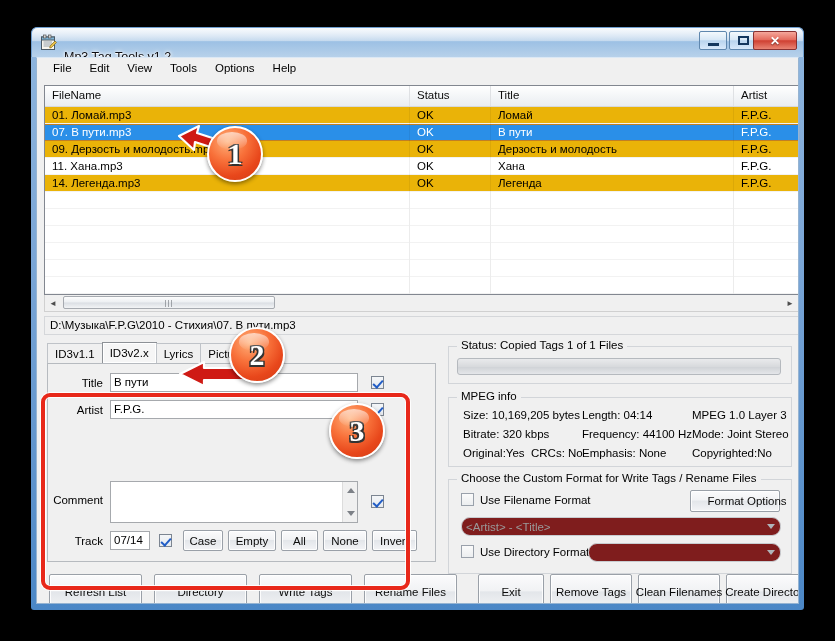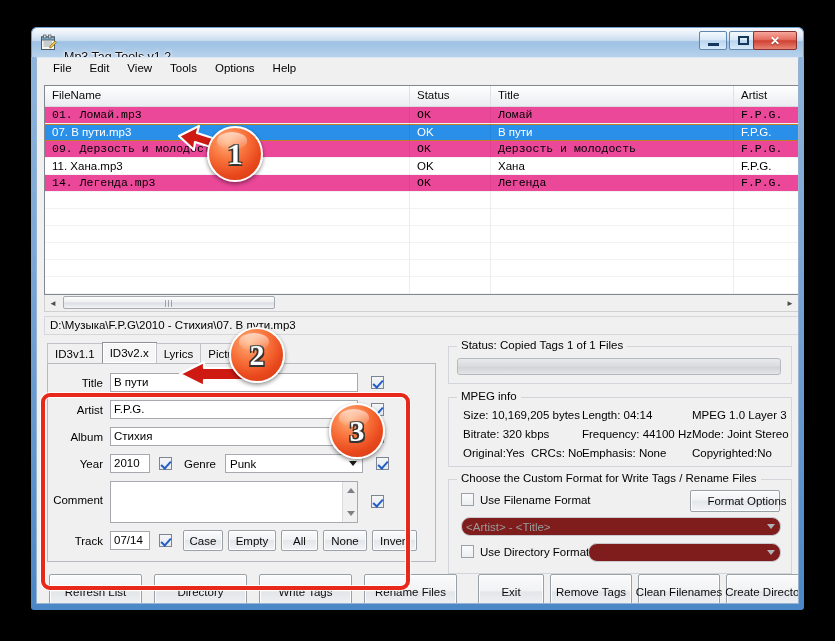--- a/index.html
+++ b/index.html
@@ -119,21 +119,21 @@
 
   #list-body { position: relative; height: 187px; overflow: hidden; }
   .row { display: flex; height: 17px; align-items: center;
          border-bottom: 1px solid #f2f2f2; }
   .row .cell {
     font-size: 11.5px; color: #000;
     padding-left: 7px; white-space: nowrap; overflow: hidden;
     border-right: 1px solid #ececec; height: 17px; line-height: 16px;
   }
   .row.data .cell { border-right: 1px solid rgba(0,0,0,0.06); }
-  .row.alt { background: #ec4899; font-family: Liberation Mono, monospace; }
+  .row.alt { background: #eab308; }
   .row.sel { background: #2a8fe8; }
   .row.sel .cell { color: #ffffff; }
   .row.sel { border-top: 1px solid #c07f23; border-bottom: 1px solid #c07f23; height: 17px;}
   .row.plain { background: #ffffff; }
   .row.empty { background: #ffffff; }
   .row.empty .cell { border-right: 1px solid #ececec; }
 
   
   #hscroll {
     position: absolute; left: 7px; top: 237px;
@@ -464,37 +464,21 @@
         <div class="txtbox" style="width:248px;">В пути</div>
         <div class="chk checked" style="margin-left:13px;"></div>
       </div>
 
       <div class="fld-row" style="left:0; top:36px; width:389px;">
         <div class="fld-label">Artist</div>
         <div class="txtbox" style="width:248px;">F.P.G.</div>
         <div class="chk checked" style="margin-left:13px;"></div>
       </div>
 
-      <div class="fld-row" style="left:0; top:63px; width:389px;">
-        <div class="fld-label">Album</div>
-        <div class="txtbox" style="width:248px;">Стихия</div>
-        <div class="chk checked" style="margin-left:13px;"></div>
-      </div>
-
-      <div class="fld-row" style="left:0; top:90px; width:389px;">
-        <div class="fld-label">Year</div>
-        <div class="txtbox" style="width:40px;">2010</div>
-        <div class="chk checked" style="margin-left:9px;"></div>
-        <div style="font-size:11.5px;color:#000;margin-left:12px;">Genre</div>
-        <div class="combo" style="width:138px;margin-left:9px;">
-          <span>Punk</span>
-          <span class="arrow"></span>
-        </div>
-        <div class="chk checked" style="margin-left:13px;"></div>
-      </div>
+
 
       <div class="fld-row" style="left:0; top:117px; width:389px; align-items:flex-start;">
         <div class="fld-label" style="padding-top:13px;">Comment</div>
         <div class="memo" style="width:248px;height:42px;">
           <div class="memo-sb">
             <span class="ar up"></span>
             <span class="ar dn"></span>
           </div>
         </div>
         <div class="chk checked" style="margin-left:13px;margin-top:14px;"></div>

